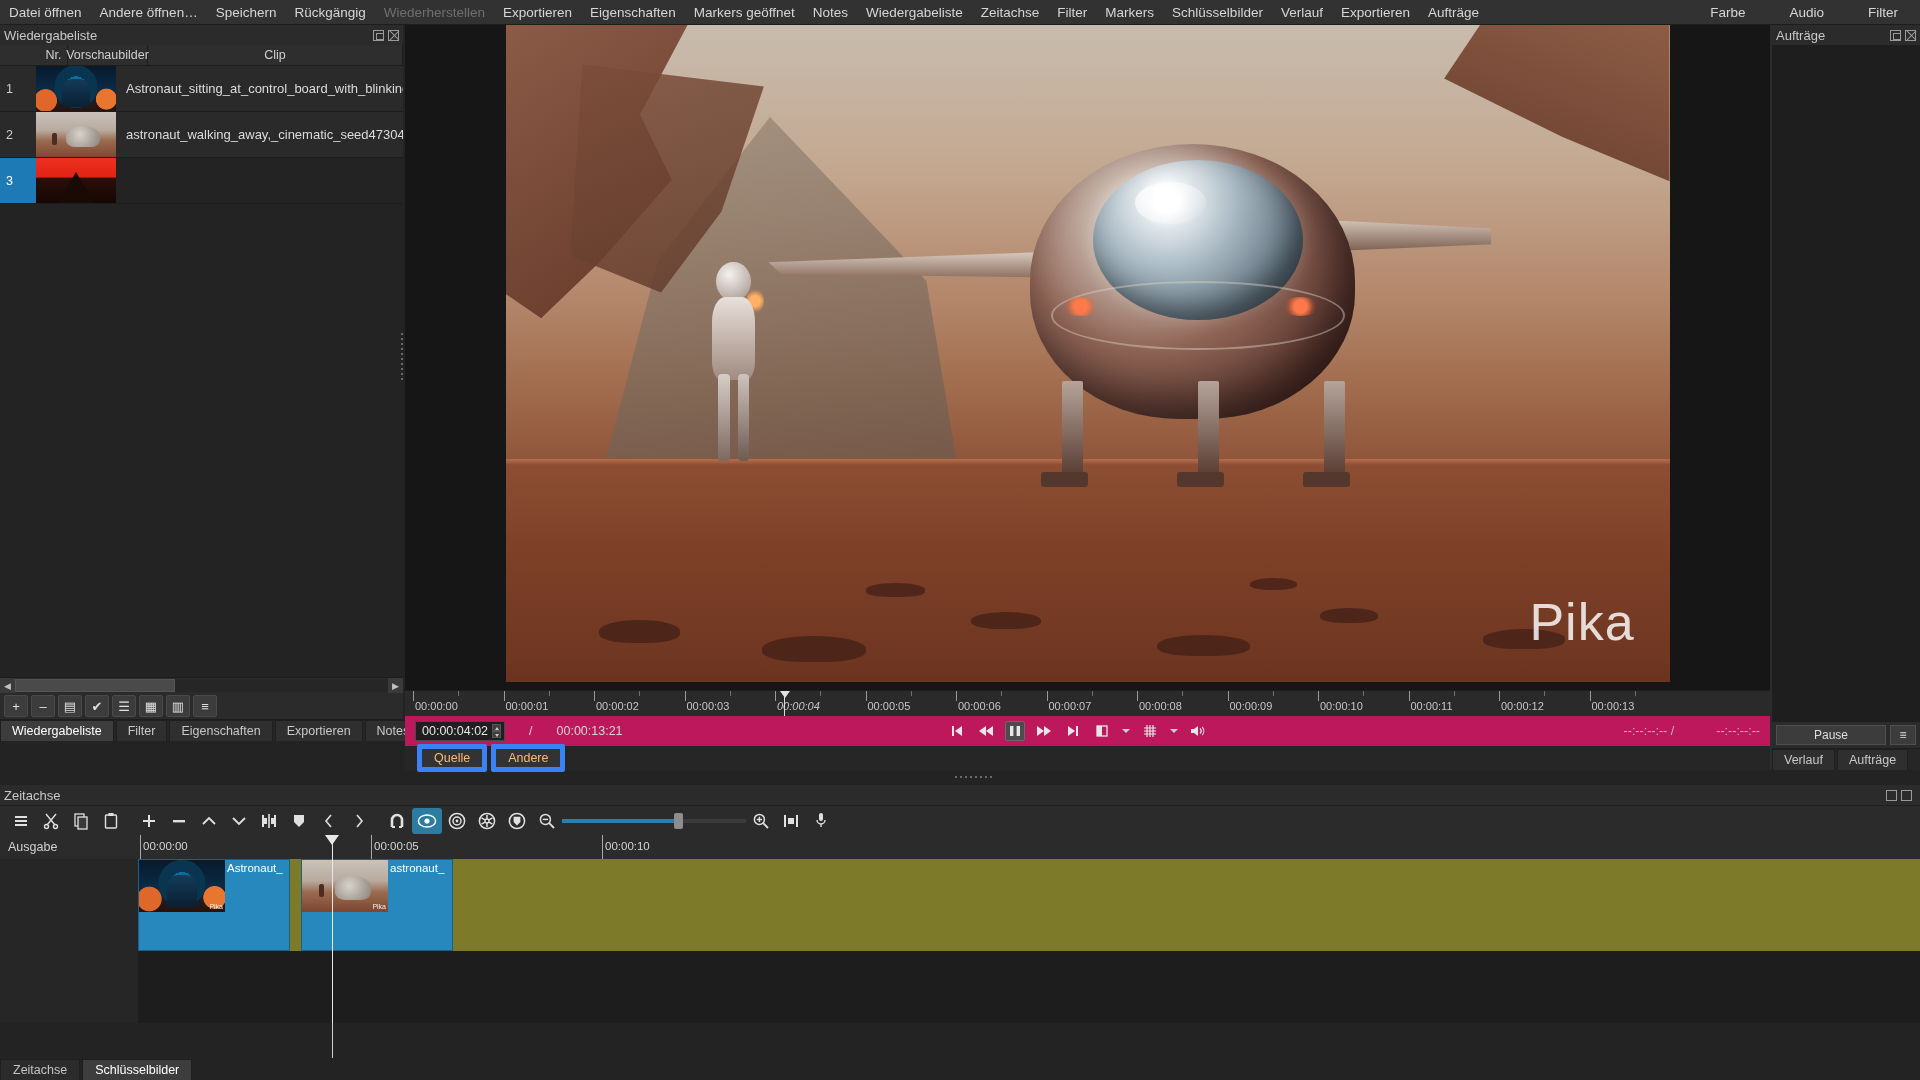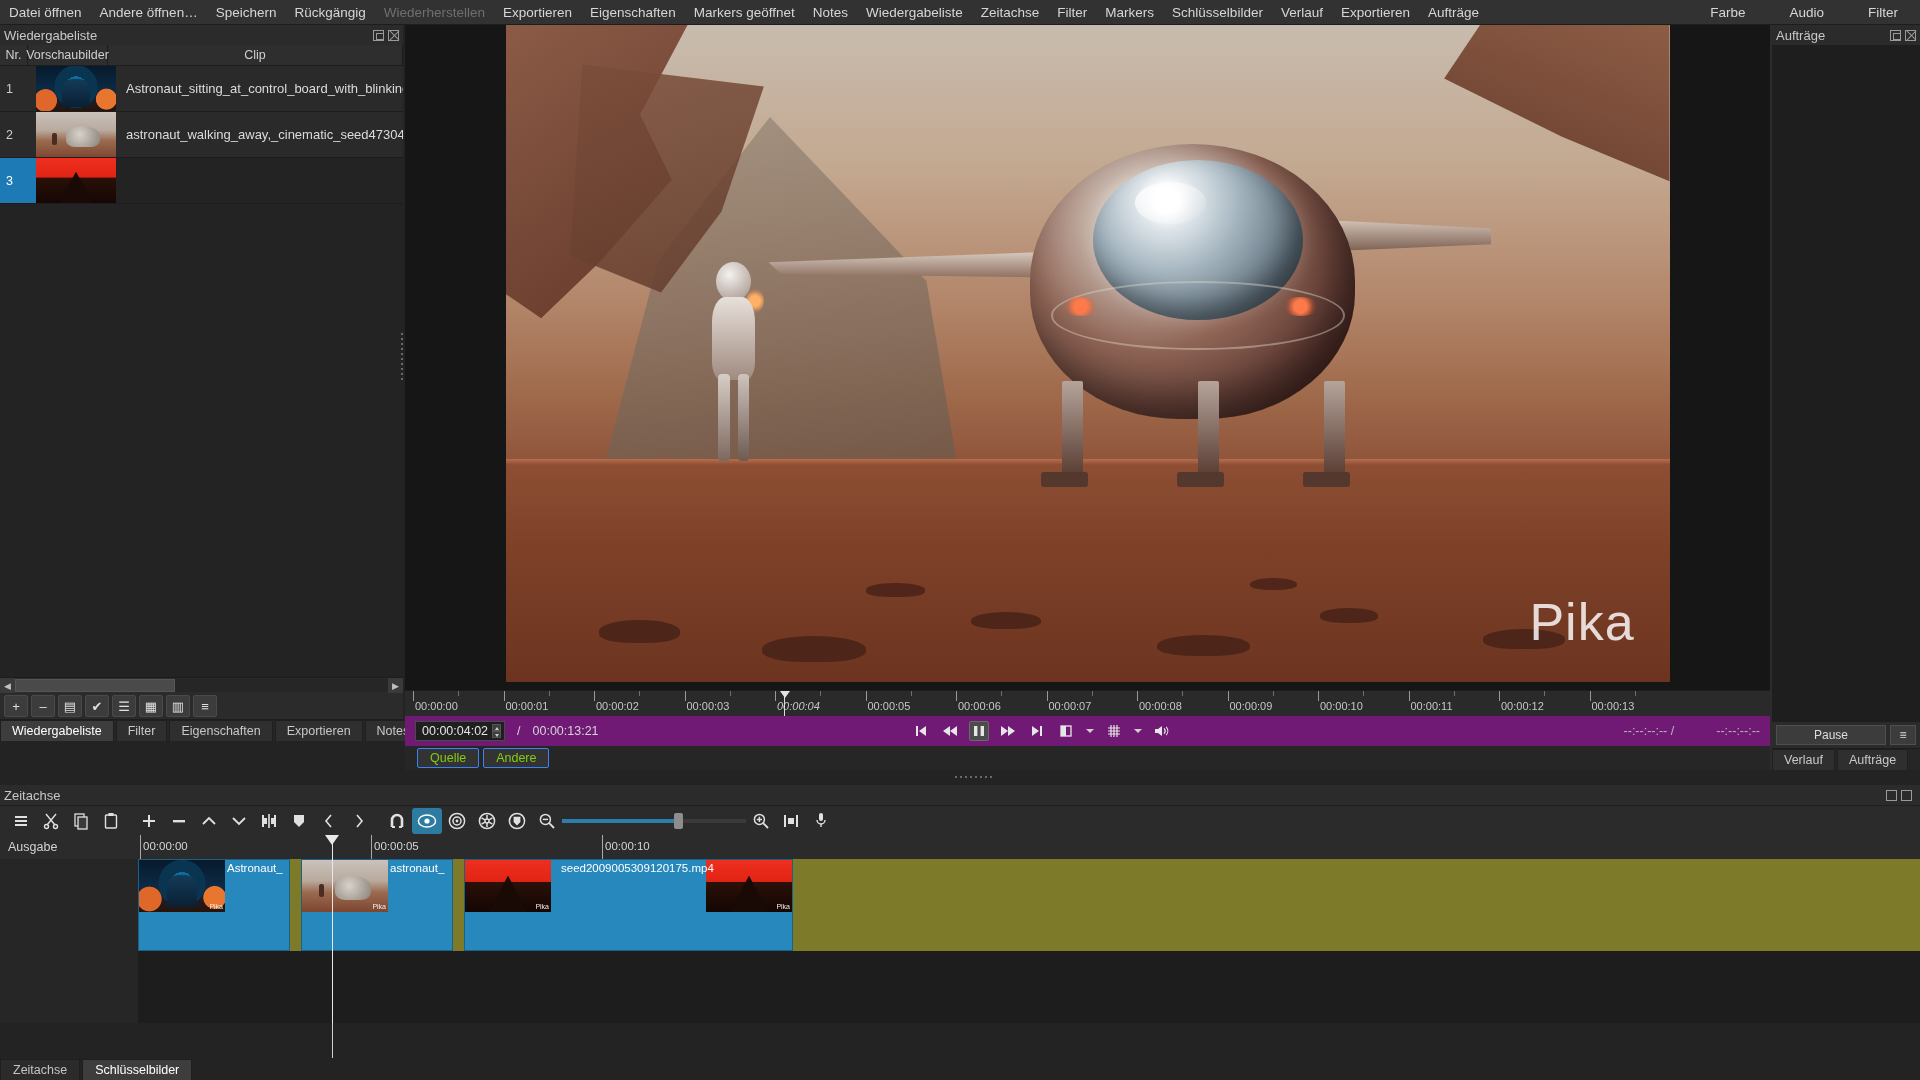--- a/index.html
+++ b/index.html
@@ -54,21 +54,21 @@
     content:''; position:absolute; left:2px; top:2px; width:6px; height:5px;
     border:1px solid #9a9a9a;
   }
 
   .pl-header {
     display: flex; height: 21px; background: #2e2e2e; font-size: 12.5px;
     border-bottom: 1px solid #1d1d1d; color: #cfcfcf;
   }
   .pl-header .c { display:flex; align-items:center; justify-content:center;
     border-right: 1px solid #1d1d1d; }
-  .pl-h-nr { width: 28px; }
+  .pl-h-nr { width: 28px; margin-left: 40px; }
   .pl-h-thumb { width: 80px; }
   .pl-h-clip { flex: 1; }
 
   .pl-body { flex: 1; overflow: hidden; background: #232323; position: relative; }
   .pl-row { display:flex; height: 46px; align-items: stretch; border-bottom: 1px solid #1d1d1d;}
   .pl-row .nr { width: 36px; display:flex; align-items:center; padding-left: 6px;
     font-size:12.5px; color:#d0d0d0; background:#2a2a2a; }
   .pl-row .thumb { width: 80px; overflow:hidden; position: relative; }
   .pl-row .name { flex:1; display:flex; align-items:center; padding-left: 10px;
     font-size: 13px; color:#dcdcdc; background:#2a2a2a; overflow:hidden; white-space:nowrap;}
@@ -199,43 +199,43 @@
   .p-ruler { height: 26px; background:#2a2a2a; position:relative; overflow:hidden;
     border-top:1px solid #1d1d1d; }
   .p-ruler .tick { position:absolute; top:0; width:1px; height:10px; background:#9a9a9a; }
   .p-ruler .tickm { position:absolute; top:0; width:1px; height:5px; background:#6e6e6e; }
   .p-ruler .lbl { position:absolute; top:9px; font-size:11px; color:#c6c6c6; white-space:nowrap;}
   .p-playhead { position:absolute; top:0; width:0; height:26px;
     border-left:1px solid #dcdcdc; }
   .p-playhead::before{content:'';position:absolute;left:-5px;top:0;border-left:5px solid transparent;
     border-right:5px solid transparent;border-top:7px solid #e4e4e4;}
 
-  .p-controls { height: 30px; display:flex; align-items:center; background:#701a75;
-    padding: 0 10px; gap: 12px; }
+  .p-controls { height: 30px; display:flex; align-items:center; background:#be185d;
+    padding: 0 10px; gap: 24px; }
   .timefield { display:flex; align-items:center; height:20px; background:#1f1f1f;
     border:1px solid #4a4a4a; padding:0 3px 0 6px; font-size:12.5px; color:#e4e4e4;
     font-family:"Liberation Sans", sans-serif; }
   .spin { display:flex; flex-direction:column; margin-left:4px; }
   .spin i { width:9px; height:7px; background:#3e3e3e; border:1px solid #555;
     position:relative; }
   .spin i::after{content:'';position:absolute;left:2px;top:2px;border-left:2px solid transparent;
     border-right:2px solid transparent;}
   .spin i.up::after{border-bottom:3px solid #ccc;}
   .spin i.dn::after{border-top:3px solid #ccc;}
   .total { font-size:12.5px; color:#d4d4d4; }
   .transport { display:flex; align-items:center; gap:9px; }
   .tbtn { width:20px; height:20px; display:flex; align-items:center; justify-content:center;
     color:#e2e2e2; }
   .tbtn.pressed { background:#4c4c4c; border:1px solid #6a6a6a; border-radius:2px; }
   .p-right { margin-left:auto; display:flex; gap:42px; font-size:12.5px; color:#b8b8b8; }
 
   .p-tabs { height:24px; display:flex; align-items:center; gap:4px; padding-left:12px;
     background:#262626; }
-  .p-tabs .tab { padding:2px 12px; font-size:12.5px; color:#84cc16;
-    background:#333; border:1px solid #3b82f6; border-radius:2px; }
+  .p-tabs .tab { padding:2px 12px; font-size:12.5px; color:#fdba74;
+    background:#333; border:5px solid #3b82f6; border-radius:2px; }
   .hsplit-dots{ position:absolute; left:955px; top:776px; display:flex; gap:3px;}
   .hsplit-dots i{ width:2px;height:2px;background:#6a6a6a;display:block;}
 
   
   .audio-panel { position:absolute; left:1770px; top:25px; width:59px; height:745px;
     background:#2c2c2c; }
   .audio-panel .panel-title { background:#2b2b2b; font-size:12px; }
   .meter-scale { position:relative; height:640px; }
   .meter-scale .m { position:absolute; right:16px; font-size:11.5px; color:#cfcfcf; }
   .meter-dots { position:absolute; left:4px; top:372px; }
@@ -913,31 +913,20 @@
             </div>
             <div class="cname" style="left:88px">Astronaut_</div>
           </div>
           <div class="clip" style="left: 163px; width: 152px;">
             <div class="cthumb">
               <div class="th th-2" style="width:86px;height:52px"></div>
               <span class="pikatag">Pika</span>
             </div>
             <div class="cname" style="left:88px">astronaut_</div>
           </div>
-          <div class="clip" style="left: 326px; width: 329px;">
-            <div class="cthumb">
-              <div class="th th-3" style="width:86px;height:52px"></div>
-              <span class="pikatag">Pika</span>
-            </div>
-            <div class="cthumb right">
-              <div class="th th-3" style="width:86px;height:52px"></div>
-              <span class="pikatag">Pika</span>
-            </div>
-            <div class="cname" style="left:96px">seed2009005309120175.mp4</div>
-          </div>
         </div>
 
       <div class="tl-playhead" style="left:332px"></div>
       <div class="tl-playline" style="left:332px; top:188px; height:80px;"></div>
     </div>
   </div>
 
   <div class="bottom-tabs" id="bottom-tabs">
       <div class="tab">Zeitachse</div>
       <div class="tab active">Schlüsselbilder</div>

